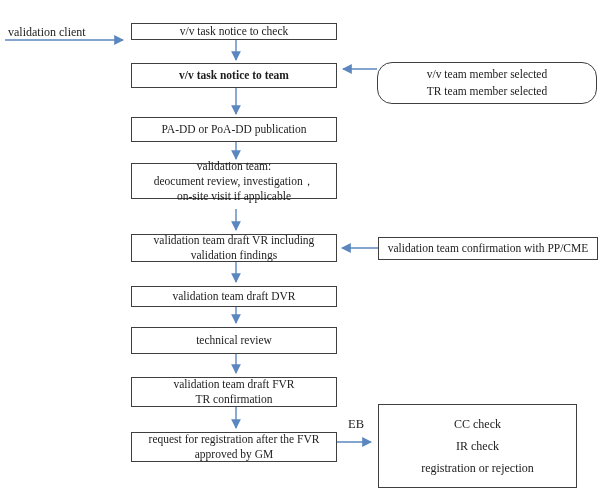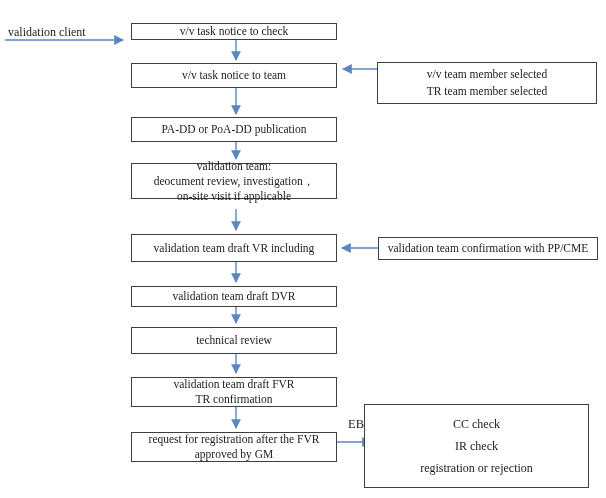--- a/index.html
+++ b/index.html
@@ -44,20 +44,21 @@
     color: var(--text);
   }
   .flow-box.wide-lines {
     justify-content: space-evenly;
     font-size: 12px;
     line-height: 14px;
     padding: 4px 0;
   }
   .flow-box.right-col {
     line-height: 17px;
+    border-radius: 15px;
   }
   .float-label {
     position: absolute;
     font-size: 12px;
     line-height: 14px;
     color: var(--text);
     white-space: nowrap;
   }
 </style>
 </head>
@@ -85,41 +86,42 @@
     <line x1="337" y1="442" x2="371" y2="442" marker-end="url(#ah)"></line>
   </svg>
 
   <div class="float-label" style="left:8px; top:25px;">validation client</div>
   <div class="float-label" style="left:348px; top:417px; font-size:12.5px;">EB</div>
 
   <div class="flow-box" style="left:131px; top:23px; width:206px; height:17px;">
     <span>v/v task notice to check</span>
   </div>
 
-  <div class="flow-box" style="left:131px; top:63px; width:206px; height:25px;">
+  <div class="flow-box" style="left:131px; top:63px; width:206px; height:25px;font-weight:bold;">
     <span>v/v task notice to team</span>
   </div>
 
   <div class="flow-box right-col" style="left:377px; top:62px; width:220px; height:42px;">
     <span>v/v team member selected</span>
     <span>TR team member selected</span>
   </div>
 
   <div class="flow-box" style="left:131px; top:117px; width:206px; height:25px;">
     <span>PA-DD or PoA-DD publication</span>
   </div>
 
   <div class="flow-box" style="left:131px; top:163px; width:206px; height:36px;">
     <span>validation team:</span>
     <span>deocument review, investigation，</span>
     <span>on-site visit if applicable</span>
   </div>
 
   <div class="flow-box" style="left:131px; top:234px; width:206px; height:28px;">
     <span>validation team draft VR including</span>
+    <span>validation findings</span>
   </div>
 
   <div class="flow-box" style="left:378px; top:237px; width:220px; height:23px;">
     <span>validation team confirmation with PP/CME</span>
   </div>
 
   <div class="flow-box" style="left:131px; top:286px; width:206px; height:21px;">
     <span>validation team draft DVR</span>
   </div>
 
@@ -130,19 +132,19 @@
   <div class="flow-box" style="left:131px; top:377px; width:206px; height:30px;">
     <span>validation team draft FVR</span>
     <span>TR confirmation</span>
   </div>
 
   <div class="flow-box" style="left:131px; top:432px; width:206px; height:30px;">
     <span>request for registration after the FVR</span>
     <span>approved by GM</span>
   </div>
 
-  <div class="flow-box wide-lines" style="left:364px; top:404px; width:225px; height:84px;">
+  <div class="flow-box wide-lines" style="left:378px; top:404px; width:199px; height:84px;">
     <span>CC check</span>
     <span>IR check</span>
     <span>registration or rejection</span>
   </div>
 
 </div>
 
 </body></html>

